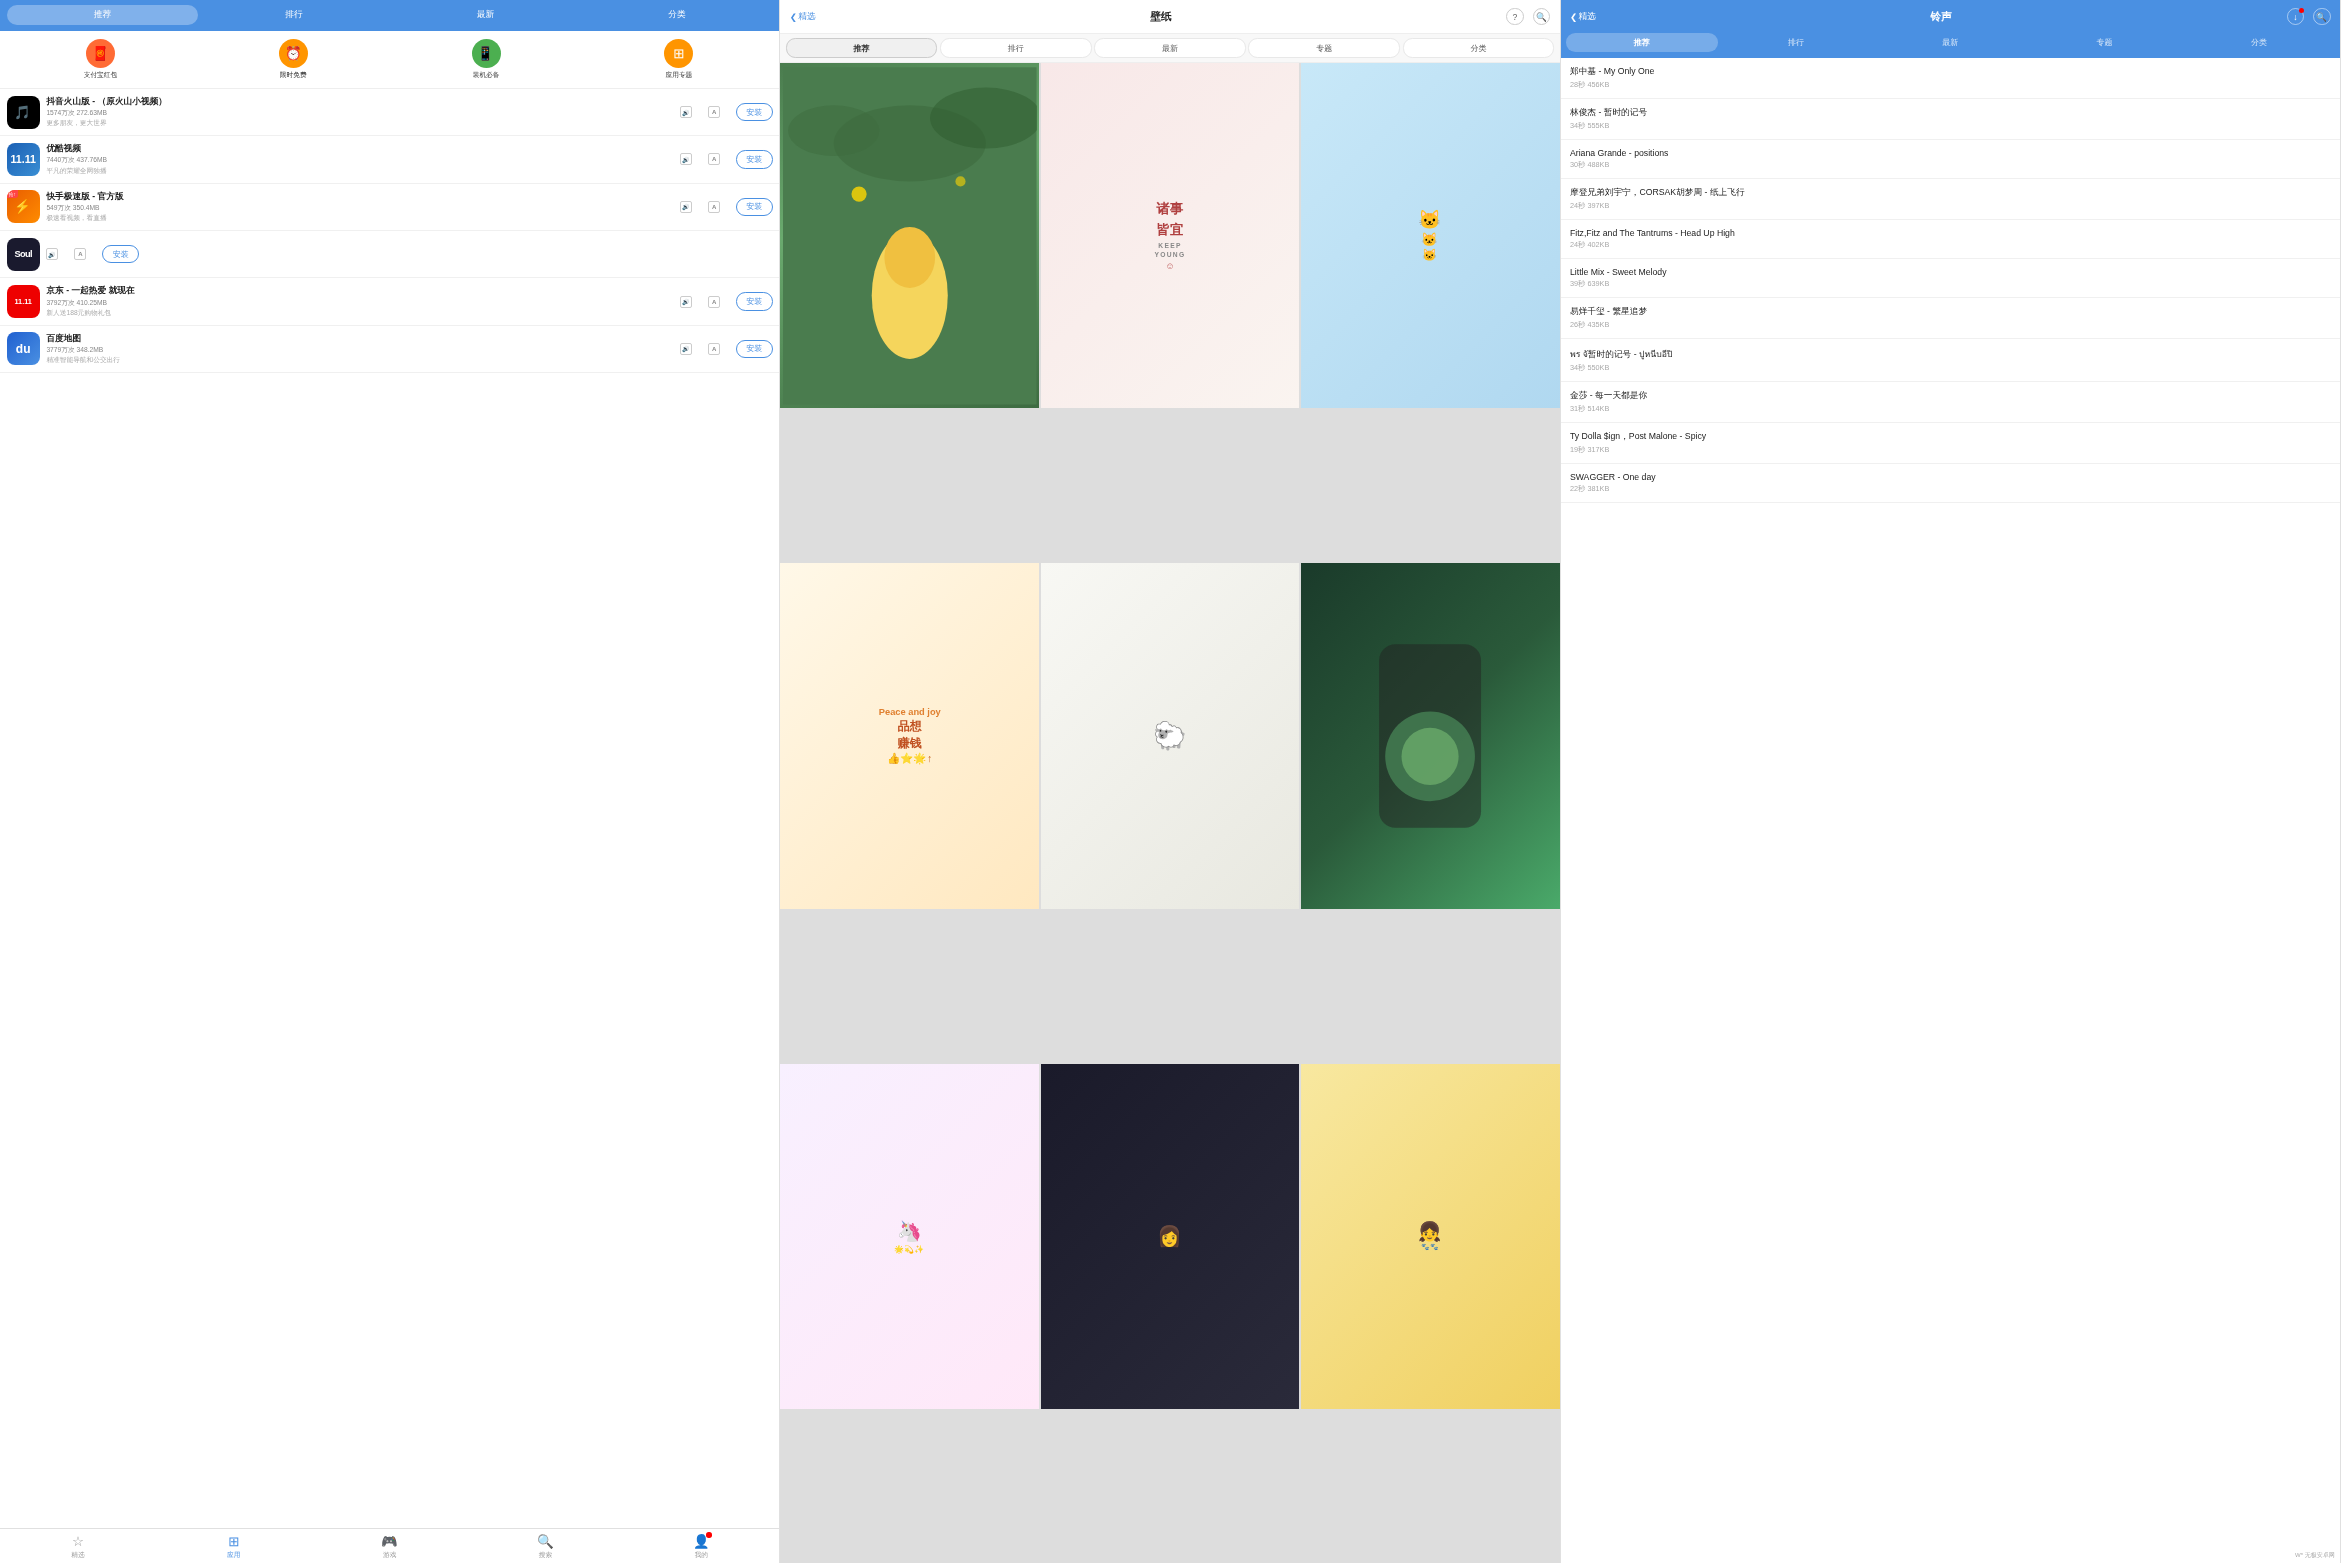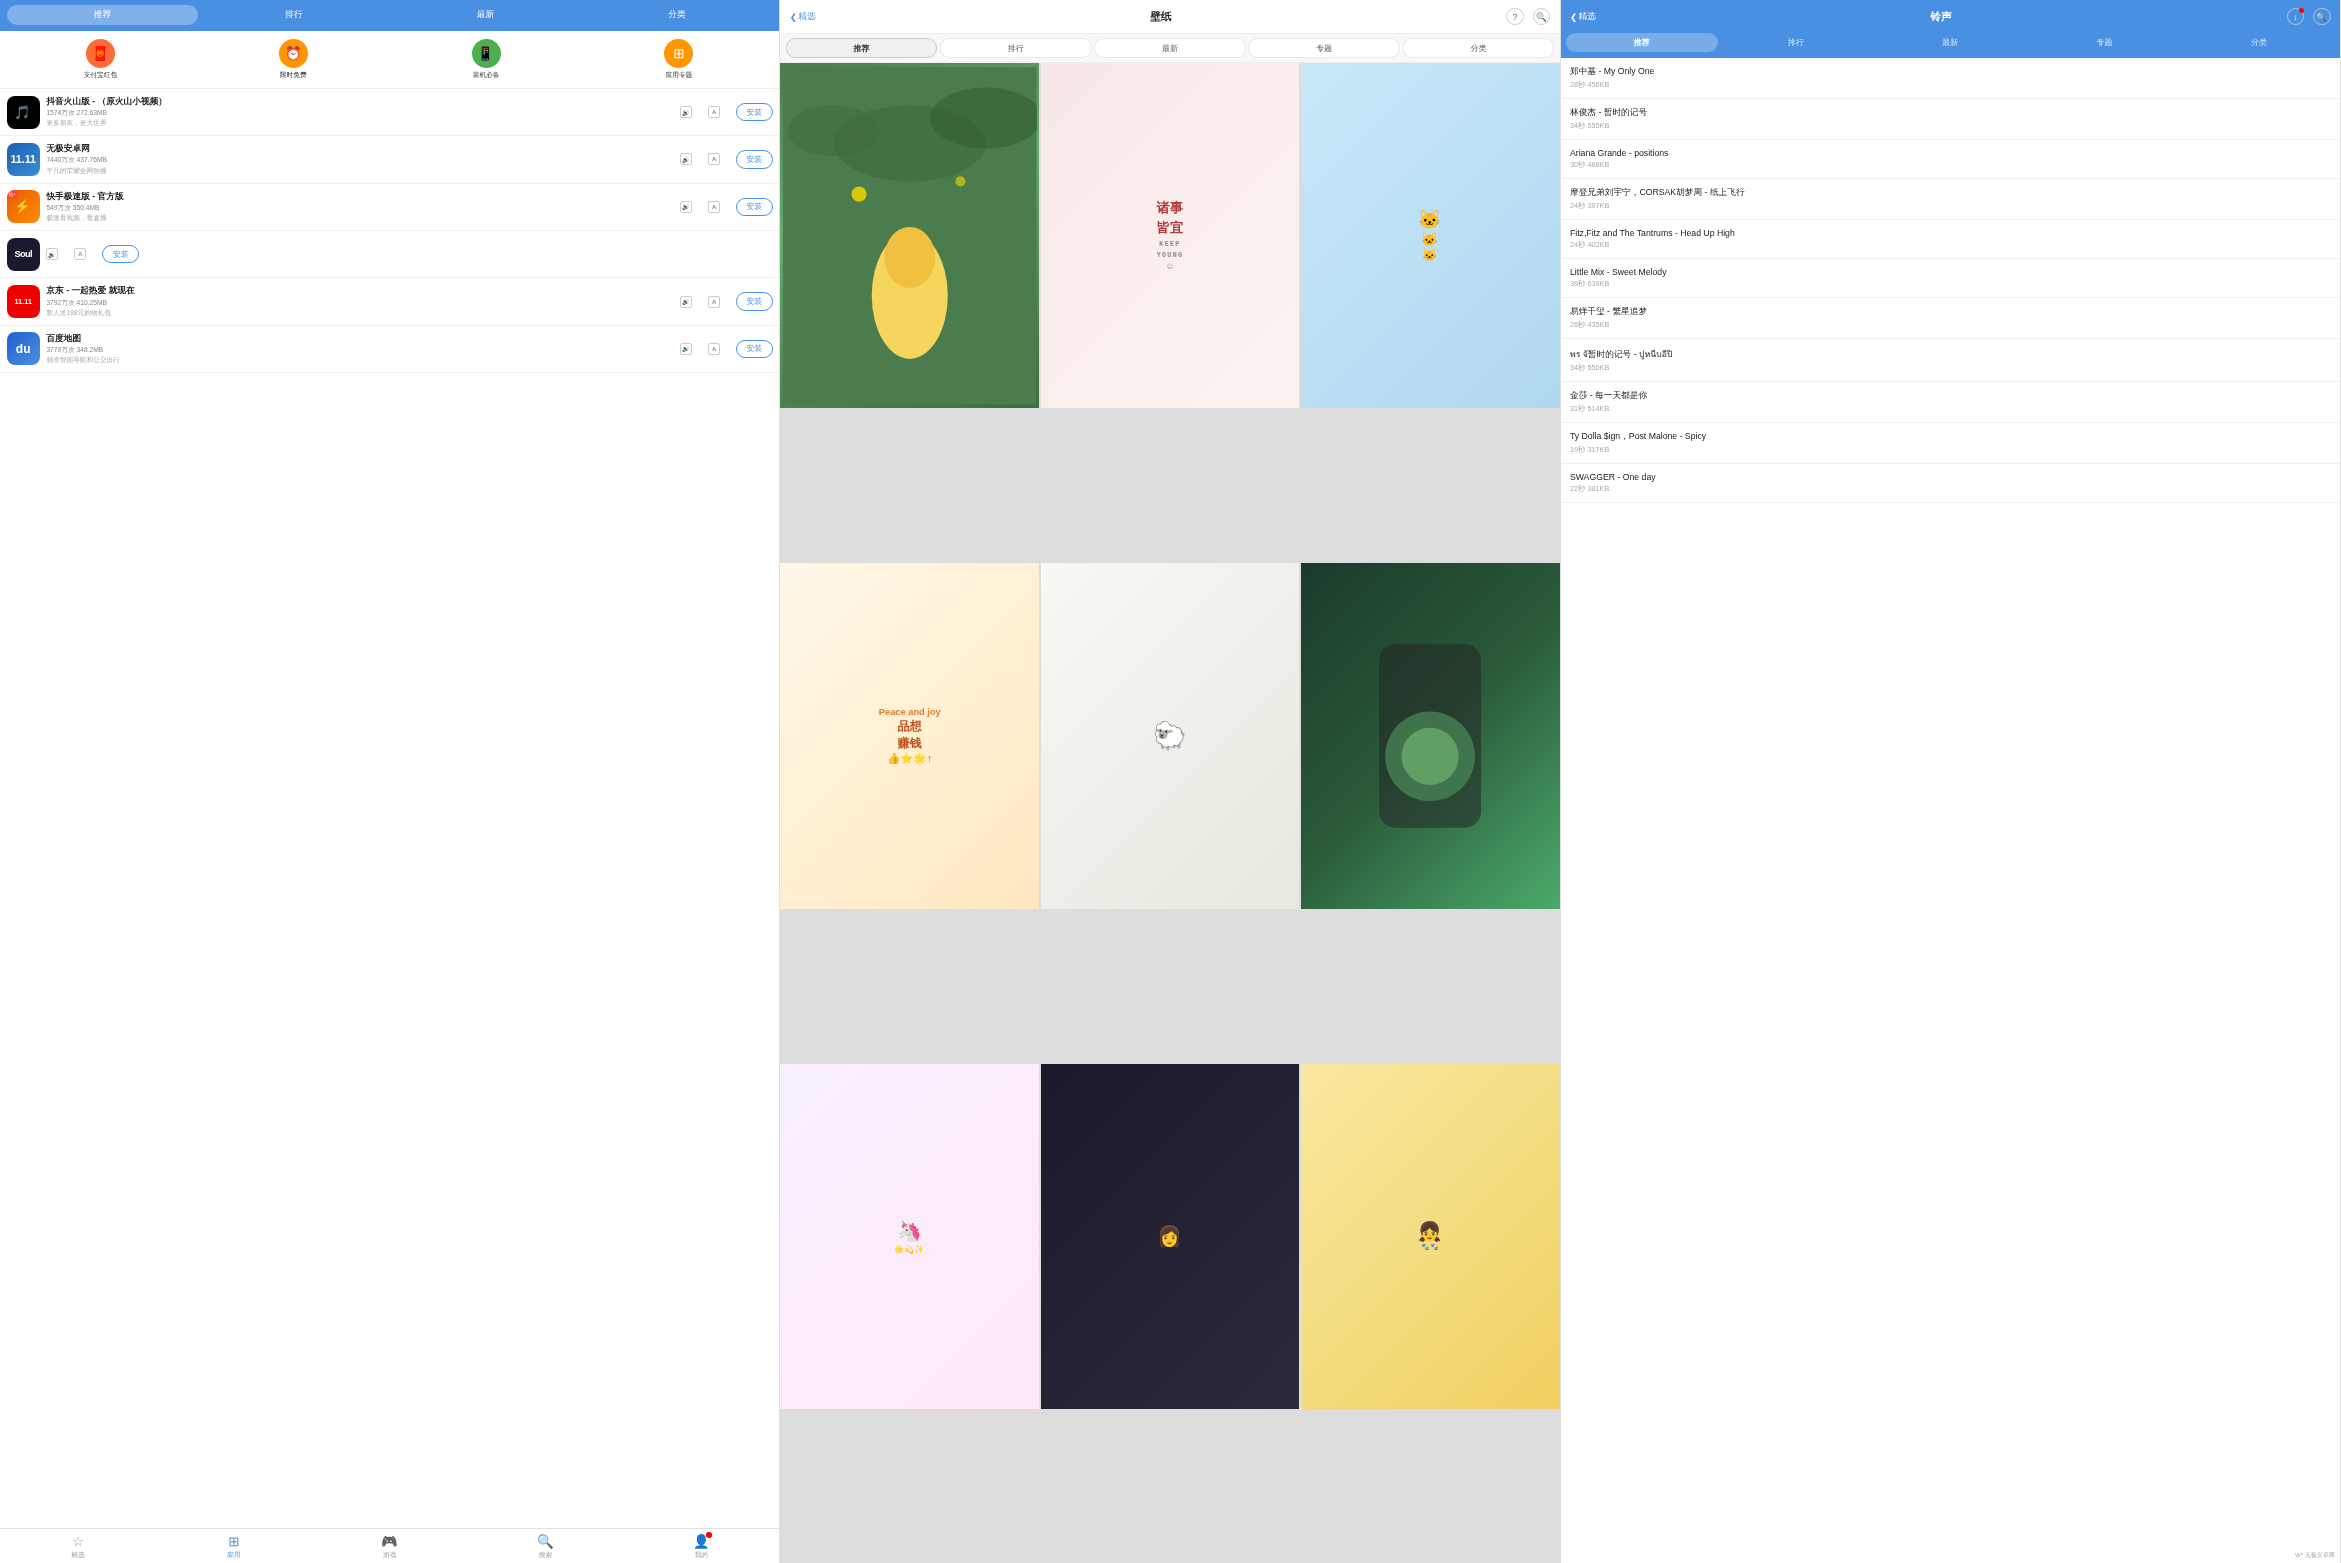--- a/index.html
+++ b/index.html
@@ -386,21 +386,21 @@
         <div class="icon-a">A</div>
         <button class="install-btn">安装</button>
       </div>
     </div>
 
     <div class="app-item">
       <div class="app-icon" style="background:linear-gradient(135deg,#1a5fb4,#3a8fd4);">
         <span style="color:#fff;font-size:10.7px;font-weight:bold;">11.11</span>
       </div>
       <div class="app-info">
-        <div class="app-name">无极安卓网</div>
+        <div class="app-name">优酷视频</div>
         <div class="app-meta">7440万次  437.76MB</div>
         <div class="app-desc">平凡的荣耀全网独播</div>
       </div>
       <div class="app-actions">
         <div class="icon-ad">🔊</div>
         <div class="icon-a">A</div>
         <button class="install-btn">安装</button>
       </div>
     </div>
 
@@ -518,21 +518,21 @@
           <ellipse cx="20" cy="25" rx="18" ry="10" fill="#3d6b3d" opacity="0.5"></ellipse>
           <ellipse cx="80" cy="20" rx="22" ry="12" fill="#2d5b2d" opacity="0.5"></ellipse>
           <circle cx="30" cy="50" r="3" fill="#ffd700" opacity="0.8"></circle>
           <circle cx="70" cy="45" r="2" fill="#ffd700" opacity="0.6"></circle>
           <ellipse cx="50" cy="90" rx="15" ry="25" fill="#f5d55c"></ellipse>
           <ellipse cx="50" cy="75" rx="10" ry="12" fill="#f0c040"></ellipse>
         </svg>
       </div>
     </div>
     <div class="wallpaper-cell">
-      <div class="wallpaper-cell-inner wp-pink-text" style="flex-direction:column;font-size:10.7px;color:#c06060;background:linear-gradient(135deg,#f8e8e8,#faf4f0);font-family:Liberation Mono, monospace;">
+      <div class="wallpaper-cell-inner wp-pink-text" style="flex-direction:column;font-size:10.7px;color:#c06060;background:linear-gradient(135deg,#f8e8e8,#faf4f0);">
         <span style="font-size:13.4px;font-weight:bold;color:#b04040;">诸事</span>
         <span style="font-size:13.4px;font-weight:bold;color:#b04040;">皆宜</span>
         <span style="font-size:6.7px;color:#888;letter-spacing:1.3px;">KEEP</span>
         <span style="font-size:6.7px;color:#888;letter-spacing:1.3px;">YOUNG</span>
         <span style="font-size:9.3px;">☺</span>
       </div>
     </div>
     <div class="wallpaper-cell">
       <div class="wallpaper-cell-inner wp-doraemon" style="background:linear-gradient(135deg,#c8e8f8,#b0d8f0);flex-direction:column;gap:1.3px;">
         <div style="font-size:18.7px;">🐱</div>

